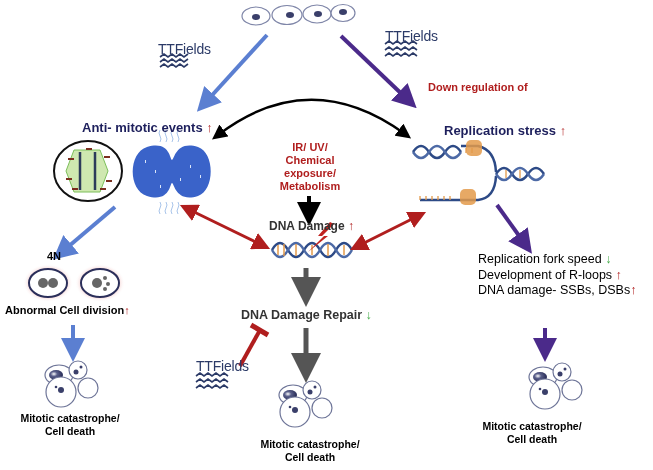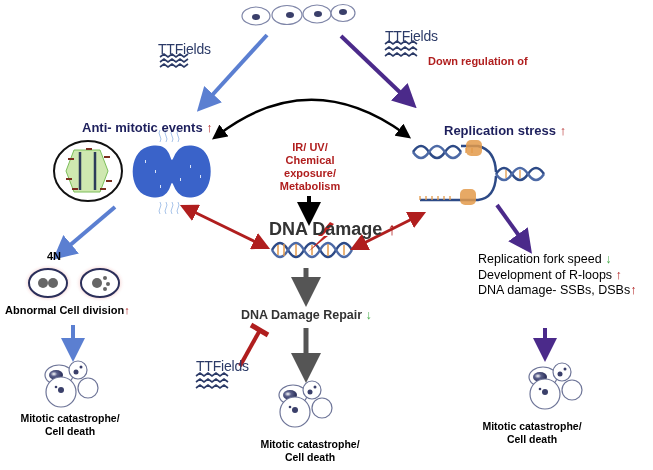--- a/index.html
+++ b/index.html
@@ -226,42 +226,42 @@
   </g>
 
   <line x1="497" y1="205" x2="525" y2="244" stroke="#4b2a8a" stroke-width="4" marker-end="url(#mPurple)"></line>
   <line x1="545" y1="328" x2="545" y2="350" stroke="#4b2a8a" stroke-width="4" marker-end="url(#mPurple)"></line>
 </svg>
 
 <div class="abs ttf center" style="left:158px;top:41px;width:40px;">TTFields</div>
 <div class="abs ttf center" style="left:385px;top:28px;width:40px;">TTFields</div>
 <div class="abs ttf center" style="left:196px;top:358px;width:40px;">TTFields</div>
 
-<div class="abs lbl red" style="left:428px;top:55px;font-size:11px;line-height:13px;">
+<div class="abs lbl red" style="left:428px;top:81px;font-size:11px;line-height:13px;">
   <div>Down regulation of</div>
 </div>
 
 <div class="abs lbl navy" style="left:66px;top:120px;font-size:13px;">
   <span>Anti- mitotic events</span>
   <span class="up">↑</span>
 </div>
 
 <div class="abs lbl navy" style="left:428px;top:123px;font-size:13px;">
   <span>Replication stress</span>
   <span class="up">↑</span>
 </div>
 
 <div class="abs lbl red center" style="left:270px;top:141px;width:80px;font-size:11px;line-height:13px;">
   <div>IR/ UV/</div>
   <div>Chemical</div>
   <div>exposure/</div>
   <div>Metabolism</div>
 </div>
 
-<div class="abs lbl dark" style="left:269px;top:219px;font-size:18px;">
+<div class="abs lbl dark" style="left:269px;top:219px;font-size:12px;">
   <span>DNA Damage</span>
   <span class="up">↑</span>
 </div>
 
 <div class="abs lbl dark" style="left:241px;top:308px;font-size:12.5px;">
   <span>DNA Damage Repair</span>
   <span class="down">↓</span>
 </div>
 
 <div class="abs lbl black" style="left:47px;top:250px;font-size:11px;">4N</div>

